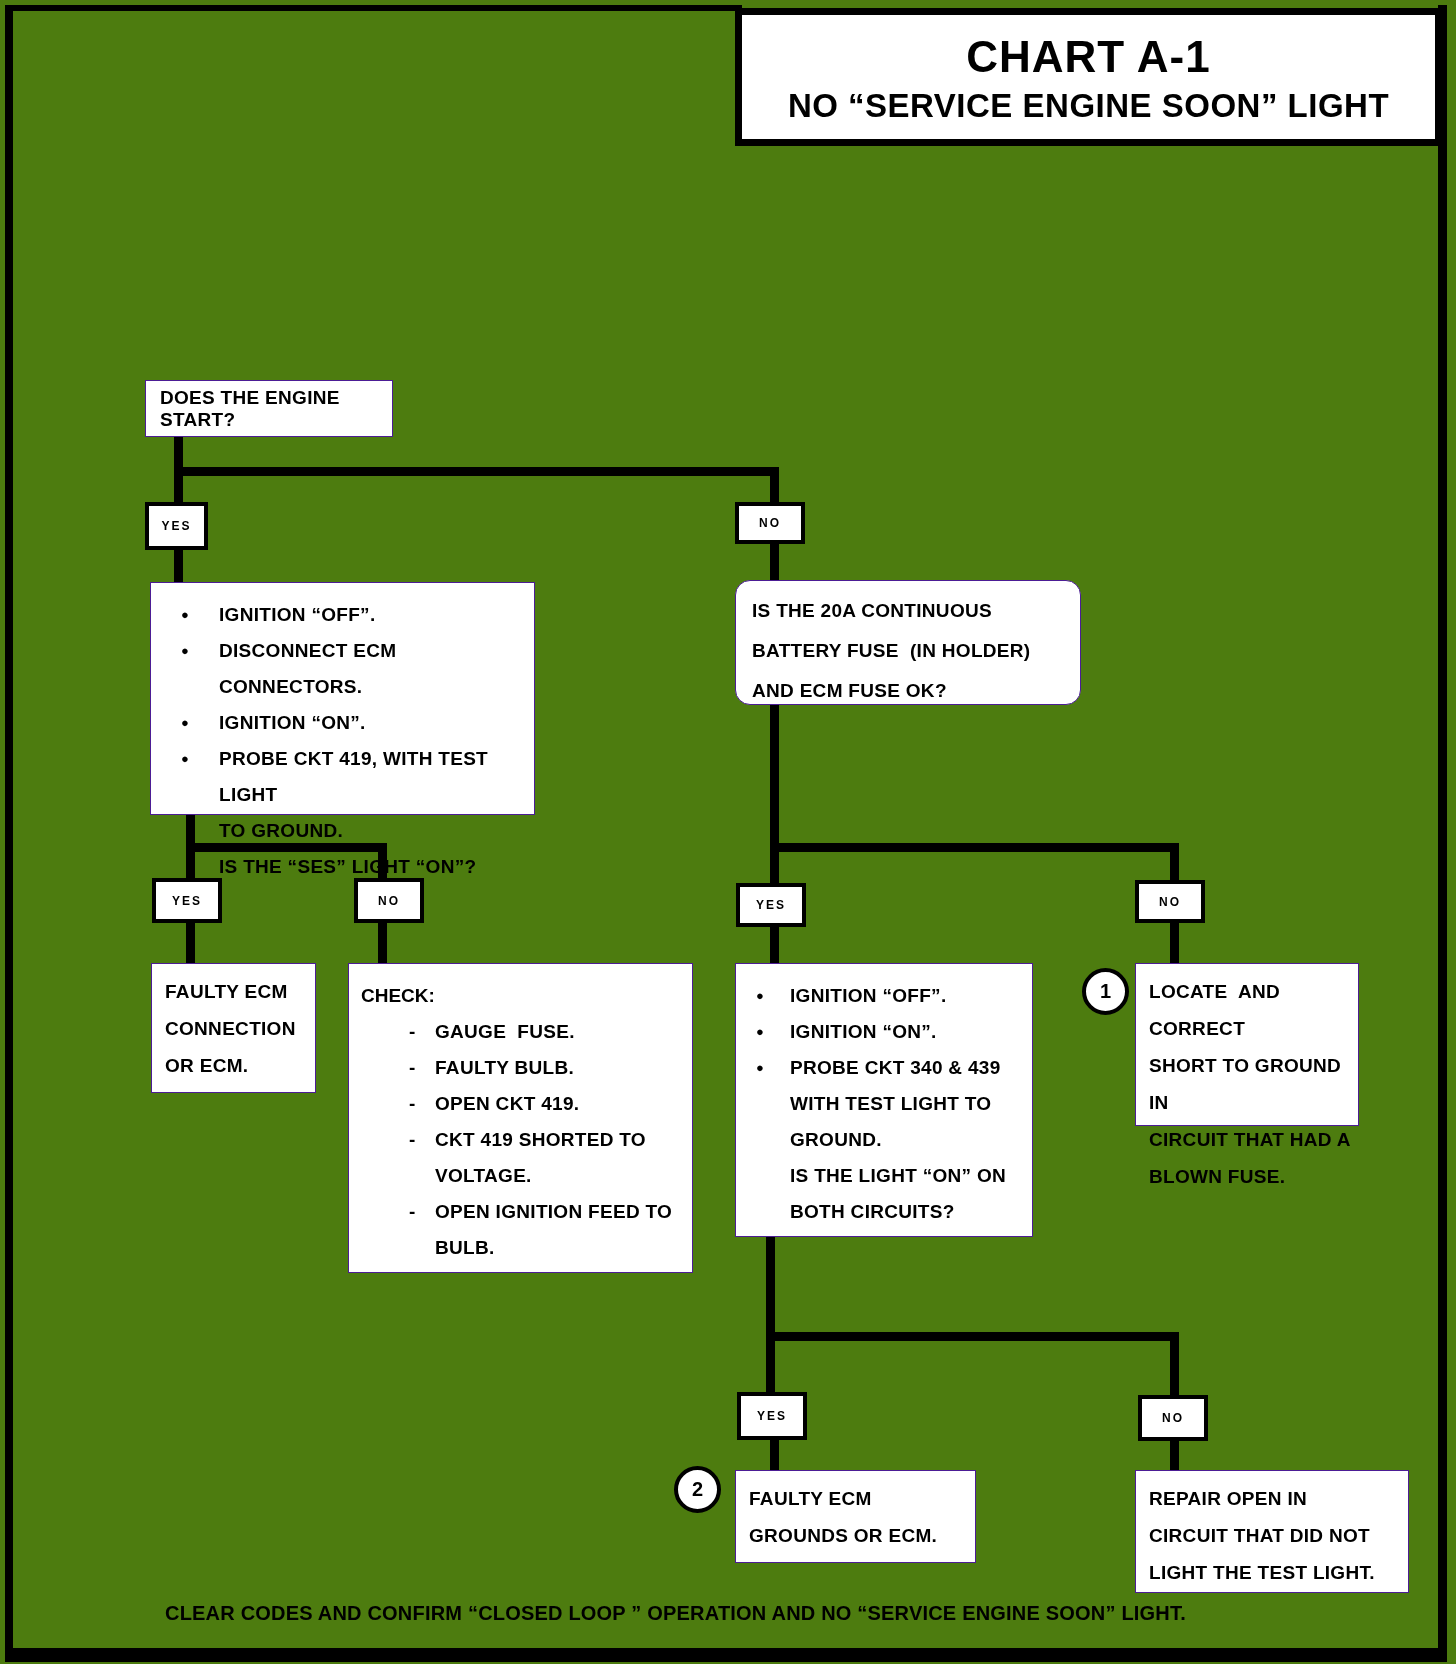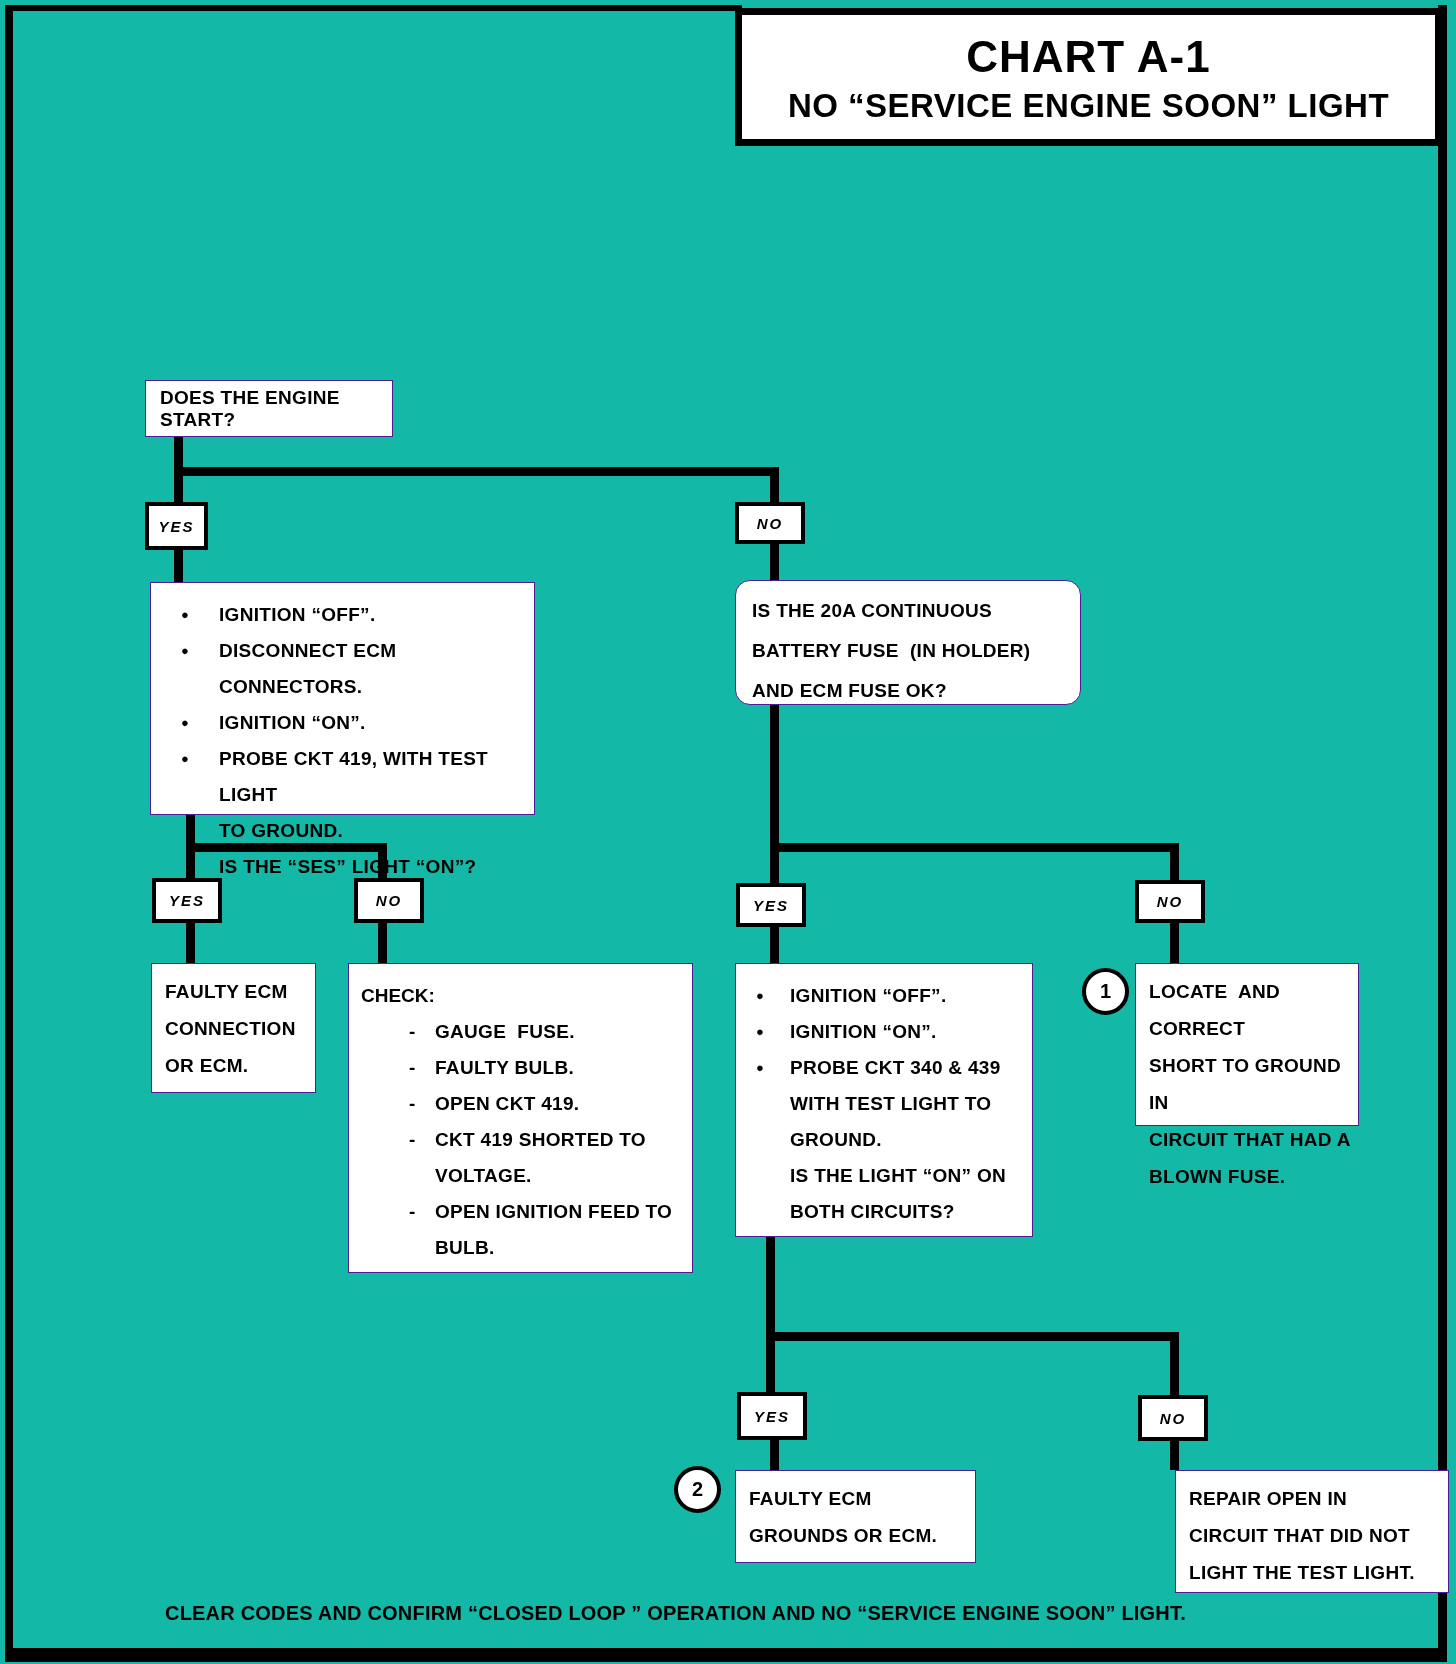--- a/index.html
+++ b/index.html
@@ -1,28 +1,28 @@
 <!DOCTYPE html>
 <html><head>
 <meta charset="utf-8">
 <style>
   html,body{margin:0;padding:0;background:#fff;}
   .page{
-    position:relative;width:1456px;height:1664px;background:#14b8a6;
+    position:relative;width:1456px;height:1664px;background:#4d7c0f;
     font-family:"Liberation Sans",sans-serif;font-weight:700;color:#000;
     overflow:hidden;
   }
   .abs{position:absolute;box-sizing:border-box;}
   .rule{background:#000;}
   .box{border:1px solid #4c1d95;background:#fff;}
   .titlebox{border:7px solid #000;background:#fff;text-align:center;padding-top:16px;}
   .chart-title{font-size:44px;line-height:52px;letter-spacing:1px;}
   .chart-subtitle{font-size:33px;line-height:46px;letter-spacing:0.5px;}
   .tag{border:4px solid #000;background:#fff;display:flex;align-items:center;justify-content:center;
-       font-size:15px;letter-spacing:2px;font-style:italic;}
+       font-size:12px;letter-spacing:2px;}
   .qsingle{display:flex;align-items:center;padding-left:14px;font-size:19px;letter-spacing:0.3px;}
   .qmulti{font-size:19px;line-height:40px;padding:10px 6px 0 16px;white-space:pre-wrap;letter-spacing:0.3px;border-radius:15px;}
   .bullets{padding-top:14px;}
   .brow{display:flex;font-size:19px;line-height:36px;letter-spacing:0.3px;}
   .b1row{padding-left:26px;}
   .b1row .bmark{flex:0 0 38px;}
   .b2row{padding-left:16px;}
   .b2row .bmark{flex:0 0 34px;}
   .bmark{font-size:13px;text-align:left;padding-left:4px;}
   .btext{white-space:pre-wrap;}
@@ -195,21 +195,21 @@
   </div>
 
   <div class="abs badge" style="left:674px;top:1466px;width:47px;height:47px;">
     <span>2</span>
   </div>
   <div class="abs box" style="left:735px;top:1470px;width:241px;height:93px;">
     <div class="result">FAULTY ECM
 GROUNDS OR ECM.</div>
   </div>
 
-  <div class="abs box" style="left:1135px;top:1470px;width:274px;height:123px;margin-left:40px;">
+  <div class="abs box" style="left:1135px;top:1470px;width:274px;height:123px;">
     <div class="result">REPAIR OPEN IN
 CIRCUIT THAT DID NOT
 LIGHT THE TEST LIGHT.</div>
   </div>
 
   <div class="abs footer" style="left:165px;top:1602px;width:1180px;height:28px;">CLEAR CODES AND CONFIRM “CLOSED LOOP ” OPERATION AND NO “SERVICE ENGINE SOON” LIGHT.</div>
 
 </div>
 
 </body></html>

